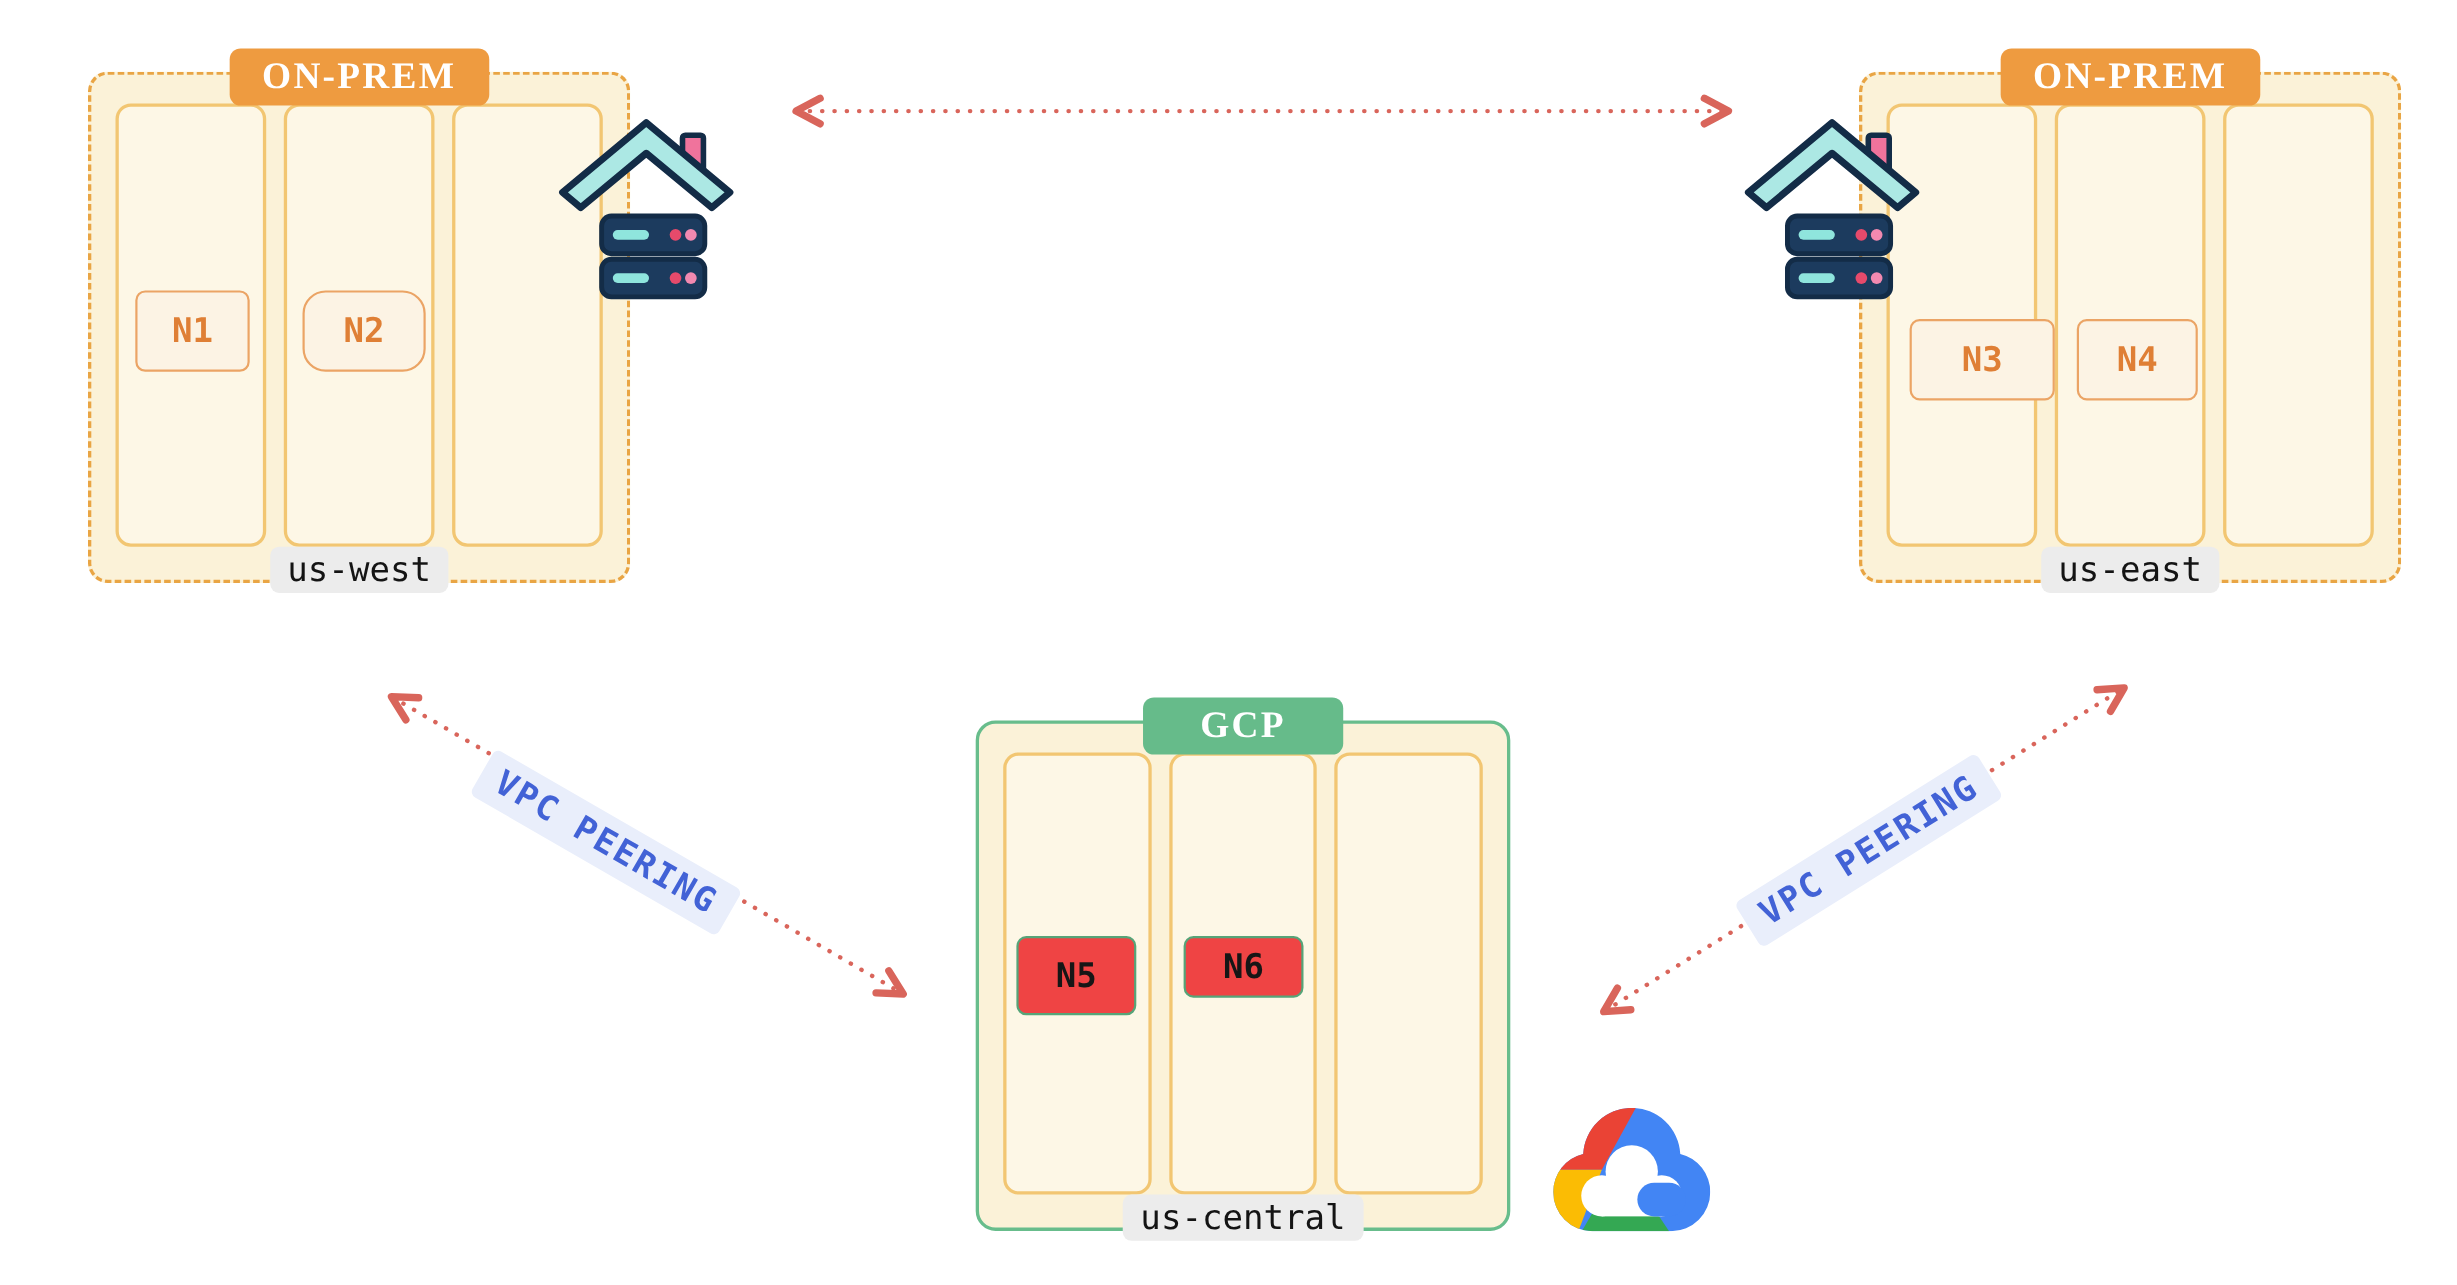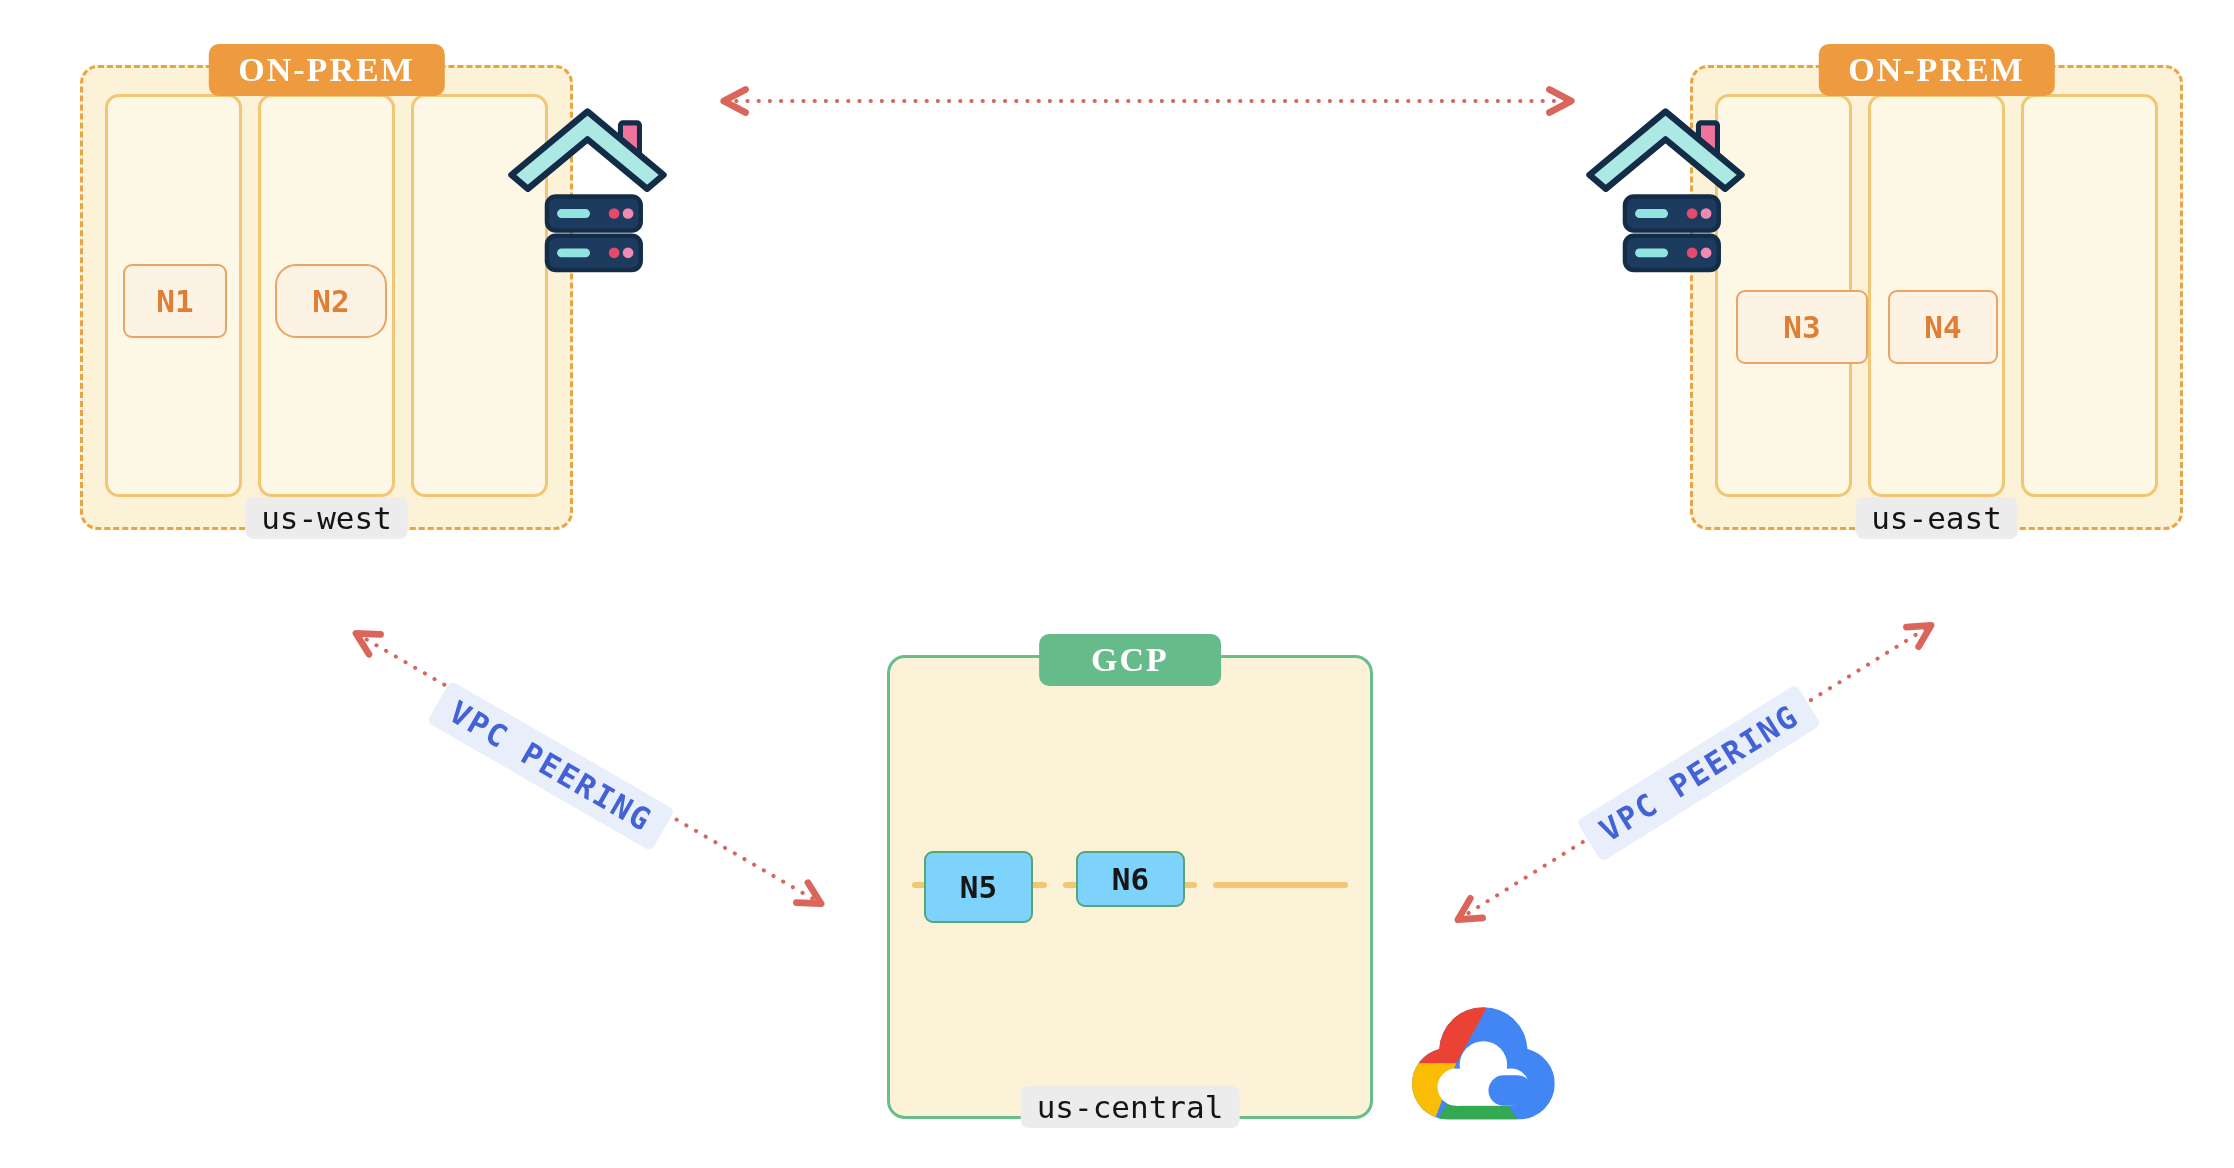--- a/index.html
+++ b/index.html
@@ -8,21 +8,21 @@
 
   .canvas { position:relative; width:2234px; height:1168px; background:#ffffff; overflow:hidden; }
 
   svg.edges { position:absolute; left:0; top:0; width:2234px; height:1168px; pointer-events:none; z-index:2; }
 
   .cluster {
     position:absolute; border-radius:18px; background:#FBF2D8;
     display:flex; gap:16px; padding:26px 22px 30px; z-index:1;
   }
   .cluster.onprem { border:3px dashed #E9A544; }
-  .cluster.gcp    { border:3px solid  #68BD8C;align-items:center; }
+  .cluster.gcp    { border:3px solid  #68BD8C; }
 
   #cluster-west    { left:80px;   top:65px;  width:493px; height:465px; }
   #cluster-east    { left:1690px; top:65px;  width:493px; height:465px; }
   #cluster-central { left:887px;  top:655px; width:486px; height:464px; }
 
   .col { flex:1; border:3px solid #F2C672; border-radius:14px; background:#FDF7E6; }
 
   .tab {
     position:absolute; top:-24px; left:50%; transform:translateX(-50%);
     color:#ffffff; font-weight:bold; font-size:34px; letter-spacing:2px;
@@ -35,21 +35,21 @@
     position:absolute; bottom:-12px; left:50%; transform:translateX(-50%);
     background:#ECECEC; color:#141414; font-weight:normal; font-size:31px;
     padding:3px 16px; border-radius:8px; white-space:nowrap; z-index:4;
   }
 
   .node {
     position:absolute; display:flex; align-items:center; justify-content:center;
     font-weight:bold; font-size:31px; border-radius:9px; z-index:3;
   }
   .node.orange { background:#FCF3E4; border:2.5px solid #EBA465; color:#DF7F35; }
-  .node.green  { background:#7dd3fc; border:2.5px solid #56A478; color:#161616; }
+  .node.green  { background:#ef4444; border:2.5px solid #56A478; color:#161616; }
 
   #node-n1 { left:40px;  top:196px; width:104px; height:74px; }
   #node-n2 { left:192px; top:196px; width:112px; height:74px;border-radius:21px; }
   #node-n3 { left:43px;  top:222px; width:132px; height:74px; }
   #node-n4 { left:195px; top:222px; width:110px; height:74px; }
   #node-n5 { left:34px;  top:193px; width:109px; height:72px; }
   #node-n6 { left:186px; top:193px; width:109px; height:56px; }
 
   .icon { position:absolute; z-index:5; }
   #icon-west { left:505px;  top:95px;  width:165px; height:180px; }

